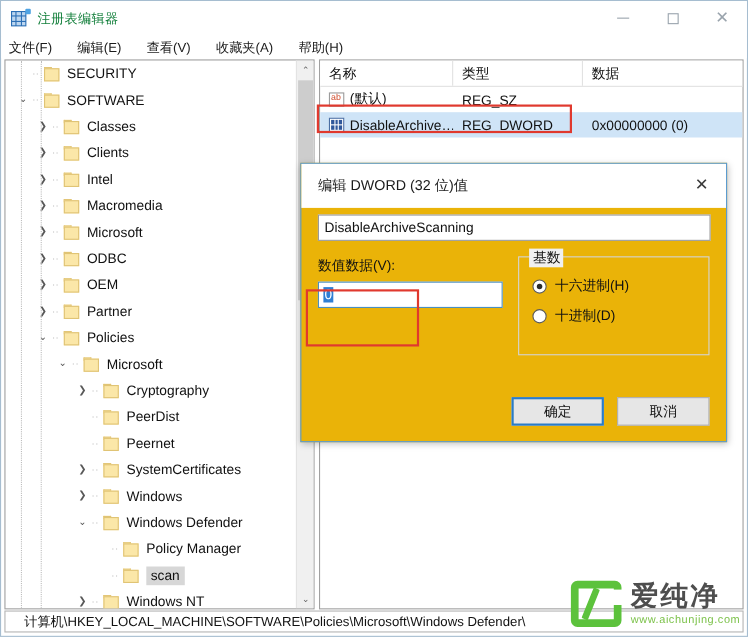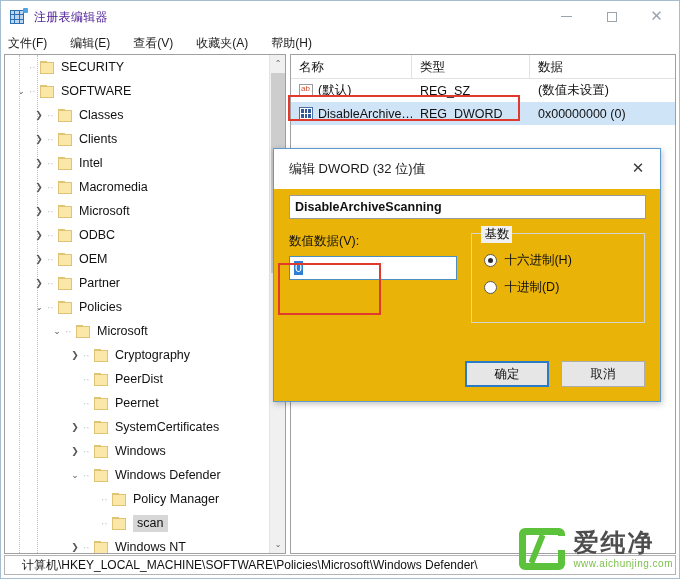--- a/index.html
+++ b/index.html
@@ -33,21 +33,21 @@
     background: #2c6fb5;
     display: grid; grid-template-columns: 1fr 1fr 1fr; grid-template-rows: 1fr 1fr 1fr;
     gap: 1px; padding: 1px;
   }
   .app-icon .grid i { background: #bcd6f0; display: block; }
   .app-icon .dot {
     position: absolute; right: -2px; top: -1px; width: 5px; height: 5px;
     background: #4fa3e3; border-radius: 1px;
   }
   .title-text {
-    font-size: 12px; color: #4c1d95; letter-spacing: .3px;
+    font-size: 12px; color: #15803d; letter-spacing: .3px;
   }
   .win-buttons {
     position: absolute; right: 0; top: 0; height: 31px; display: flex;
   }
   .win-btn {
     width: 45px; height: 31px; display: flex; align-items: center; justify-content: center;
     color: #9aa4ad; font-size: 13px; line-height: 1;
   }
   .win-btn .min { display:block; width: 11px; height: 1px; background: #9aa4ad; }
   .win-btn .max { display:block; width: 10px; height: 10px; border: 1px solid #9aa4ad; }
@@ -200,21 +200,21 @@
   .dlg-close {
     position: absolute; right: 0; top: 0; width: 44px; height: 38px;
     display: flex; align-items: center; justify-content: center;
     font-size: 15px; color: #3a3a3a; font-family: "DejaVu Sans", sans-serif;
   }
   .dlg-body { position: relative; padding: 0 15px; }
   .dlg-label { font-size: 12.5px; color: #111; margin-top: 12px; }
   .dlg-input {
     width: 357px; height: 24px; border: 1px solid #9a9a9a; background: #ffffff;
     margin-top: 6px; font-size: 12.5px; color: #111; padding: 0 5px;
-    display: flex; align-items: center; font-family: "Liberation Sans", sans-serif; font-weight: bold;
+    display: flex; align-items: center; font-family: "Liberation Sans", sans-serif;
   }
   .dlg-row2 { display: flex; margin-top: 14px; }
   .vd-left { width: 183px; }
   .vd-input {
     width: 168px; height: 24px; border: 1px solid #4a8fc0; background: #ffffff;
     margin-top: 6px; font-size: 12.5px; color: #111; padding: 0 4px;
     display: flex; align-items: center;
   }
   .vd-input .sel {
     background: #2f7fd4; color: #ffffff; padding: 0 1px;
@@ -548,21 +548,20 @@
         <div class="col-h col-type">类型</div>
         <div class="col-h col-data">数据</div>
       </div>
       <div id="list-rows">
           <div class="list-row">
             <div class="cell name">
               <span class="ic ab"></span>
               <span>(默认)</span>
             </div>
             <div class="cell type">REG_SZ</div>
-            <div class="cell data">(数值未设置)</div>
           </div>
           <div class="list-row selected">
             <div class="cell name">
               <span class="ic dw">
                 <i></i>
                 <i></i>
                 <i></i>
                 <i></i>
                 <i></i>
                 <i></i>

